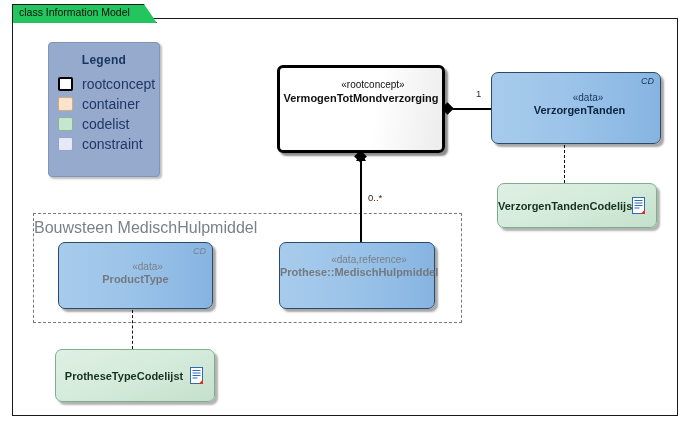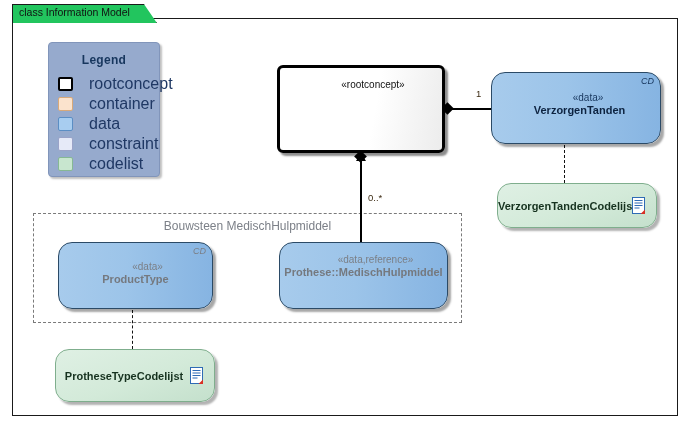--- a/index.html
+++ b/index.html
@@ -25,24 +25,24 @@
   .legend-title{text-align:center;font-size:12px;font-weight:bold;
                 color:#17365d;margin-top:10px;letter-spacing:.3px;}
   .legend-rows{margin-top:7px;}
   .legend-row{display:flex;align-items:center;height:20px;padding-left:9px;}
   .sw{width:15px;height:14px;border-radius:2px;box-sizing:border-box;flex:0 0 auto;}
   .sw.rootconcept{background:#ffffff;border:2px solid #000000;}
   .sw.container{background:#fbe3cd;border:1px solid #d8a97a;}
   .sw.data{background:#a8cdf0;border:1px solid #5b8ec4;}
   .sw.codelist{background:#c8e6cf;border:1px solid #86b894;}
   .sw.constraint{background:#e6eaf8;border:1px solid #9aa3c8;}
-  .legend-label{font-size:16px;color:#1f3864;margin-left:16px;white-space:nowrap;}
-
-  
-  .node{position:absolute;box-sizing:border-box;border-radius:14px;}
+  .legend-label{font-size:14px;color:#1f3864;margin-left:9px;white-space:nowrap;}
+
+  
+  .node{position:absolute;box-sizing:border-box;border-radius:7px;}
   .node .stereo{font-size:10px;text-align:center;padding-left:24px;}
   .node .nm{font-size:11px;font-weight:bold;text-align:center;}
   .cd{position:absolute;right:6px;top:3px;font-size:9px;font-style:italic;}
 
   .root-node{left:277px;top:65px;width:168px;height:88px;
              background:linear-gradient(100deg,#ffffff 0%,#ffffff 58%,#ececec 100%);
              border:3px solid #000000;border-radius:6px;
              box-shadow:3px 3px 2px rgba(0,0,0,.45);}
   .root-node .stereo{color:#111;margin-top:11px;}
   .root-node .nm{color:#111;margin-top:2px;}
@@ -54,40 +54,40 @@
   .vt-node{left:491px;top:72px;width:170px;height:72px;}
   .vt-node .stereo{color:#17365d;margin-top:19px;}
   .vt-node .nm{color:#0d2340;margin-top:1px;margin-left:7px;}
   .vt-node .cd{color:#17365d;}
 
   .pt-node{left:58px;top:242px;width:155px;height:67px;}
   .pt-node .stereo{color:#7b7f86;margin-top:18px;}
   .pt-node .nm{color:#75797f;margin-top:1px;font-weight:bold;}
   .pt-node .cd{color:#7b7f86;}
 
-  .mh-node{left:279px;top:242px;width:169px;height:67px;}
+  .mh-node{left:279px;top:242px;width:156px;height:67px;}
   .mh-node .stereo{color:#7b7f86;margin-top:11px;}
   .mh-node .nm{color:#75797f;margin-top:1px;font-weight:bold;}
 
   .code-node{background:linear-gradient(160deg,#dff0e4 0%,#d3ead9 55%,#c4e0cc 100%);
              border:1px solid #7fae8d;box-shadow:3px 3px 2px rgba(0,0,0,.3);}
   .code-node .nm{color:#16321f;font-size:11px;font-weight:bold;
                  position:absolute;left:0;right:22px;top:50%;
                  transform:translateY(-50%);}
   .vtc-node{left:497px;top:183px;width:160px;height:45px;}
   .ptc-node{left:55px;top:349px;width:160px;height:53px;}
 
   .doc-icon{position:absolute;right:9px;top:50%;transform:translateY(-50%);
             width:15px;height:18px;}
 
   
   .group{position:absolute;left:33px;top:213px;width:429px;height:110px;
          border:1px dashed #7a7a7a;box-sizing:border-box;background:transparent;}
-  .group-title{position:absolute;left:0;right:0;top:5px;text-align:center;
-               font-size:12px;color:#7c8088;}
+  .group-title{position:absolute;left:0;right:0;top:5px;text-align:left;
+               font-size:16px;color:#7c8088;}
 
   
   .ln{position:absolute;background:#000;}
   .v{width:1.6px;} .h{height:1.6px;}
   .dash-v{position:absolute;width:0;border-left:1.6px dashed #111;}
   .mult{position:absolute;font-size:9.5px;color:#3b2a12;}
 
   .diamond{position:absolute;width:0;height:0;}
   .diamond i{display:block;width:9px;height:9px;background:#000;
              transform:rotate(45deg);}
@@ -110,33 +110,29 @@
       <div class="legend-row">
         <span class="sw rootconcept"></span>
         <span class="legend-label">rootconcept</span>
       </div>
 
       <div class="legend-row">
         <span class="sw container"></span>
         <span class="legend-label">container</span>
       </div>
 
-      <div class="legend-row">
-        <span class="sw data"></span>
-        <span class="legend-label">data</span>
+
+      <div class="legend-row">
+        <span class="sw codelist"></span>
+        <span class="legend-label">codelist</span>
       </div>
 
       <div class="legend-row">
         <span class="sw constraint"></span>
         <span class="legend-label">constraint</span>
-      </div>
-
-      <div class="legend-row">
-        <span class="sw codelist"></span>
-        <span class="legend-label">codelist</span>
       </div>
 
     </div>
   </div>
 
   <div class="group">
     <div class="group-title">Bouwsteen MedischHulpmiddel</div>
   </div>
 
   <div class="ln h" style="left:451px;top:108px;width:42px;"></div>
@@ -151,20 +147,21 @@
     </div>
   <div class="tri" style="left:356px;top:153px;"></div>
   <div class="mult" style="left:368px;top:192px;">0..*</div>
 
   <div class="dash-v" style="left:564px;top:145px;height:38px;"></div>
 
   <div class="dash-v" style="left:132px;top:310px;height:39px;"></div>
 
   <div class="node root-node">
     <div class="stereo">«rootconcept»</div>
+    <div class="nm">VermogenTotMondverzorging</div>
   </div>
 
   <div class="node data-node vt-node">
     <div class="cd">CD</div>
     <div class="stereo">«data»</div>
     <div class="nm">VerzorgenTanden</div>
   </div>
 
   <div class="node code-node vtc-node">
     <div class="nm">VerzorgenTandenCodelijst</div>

